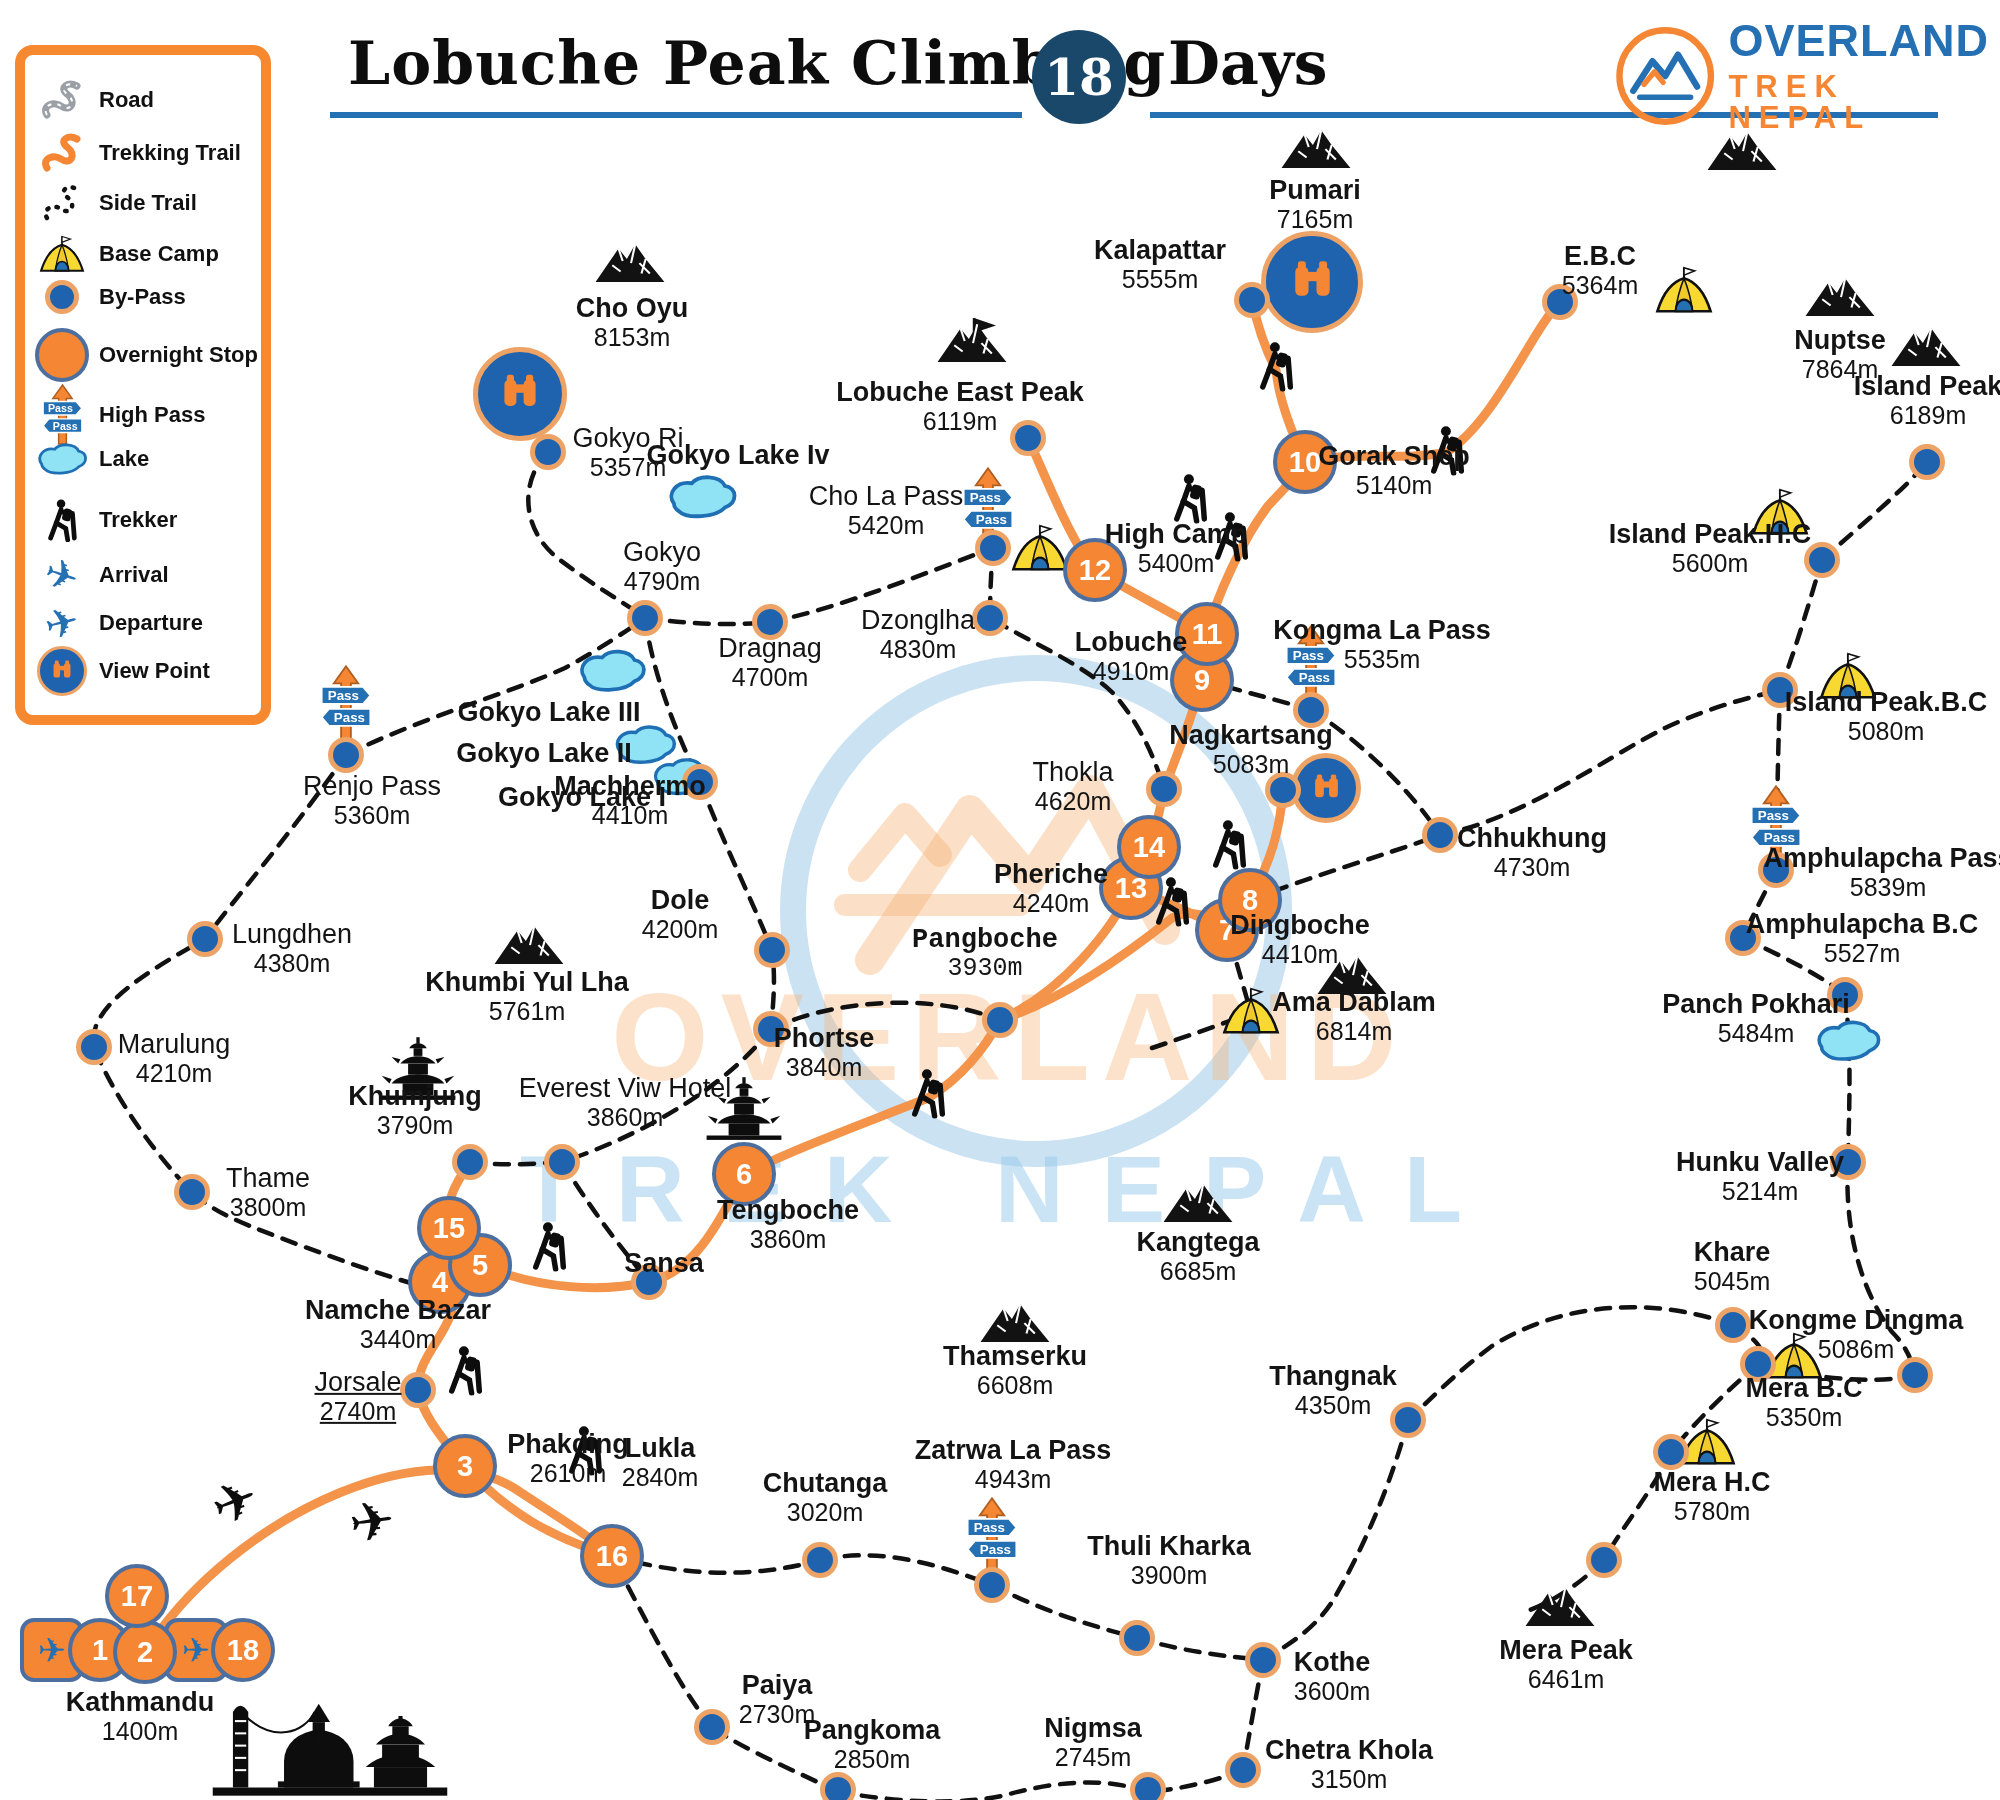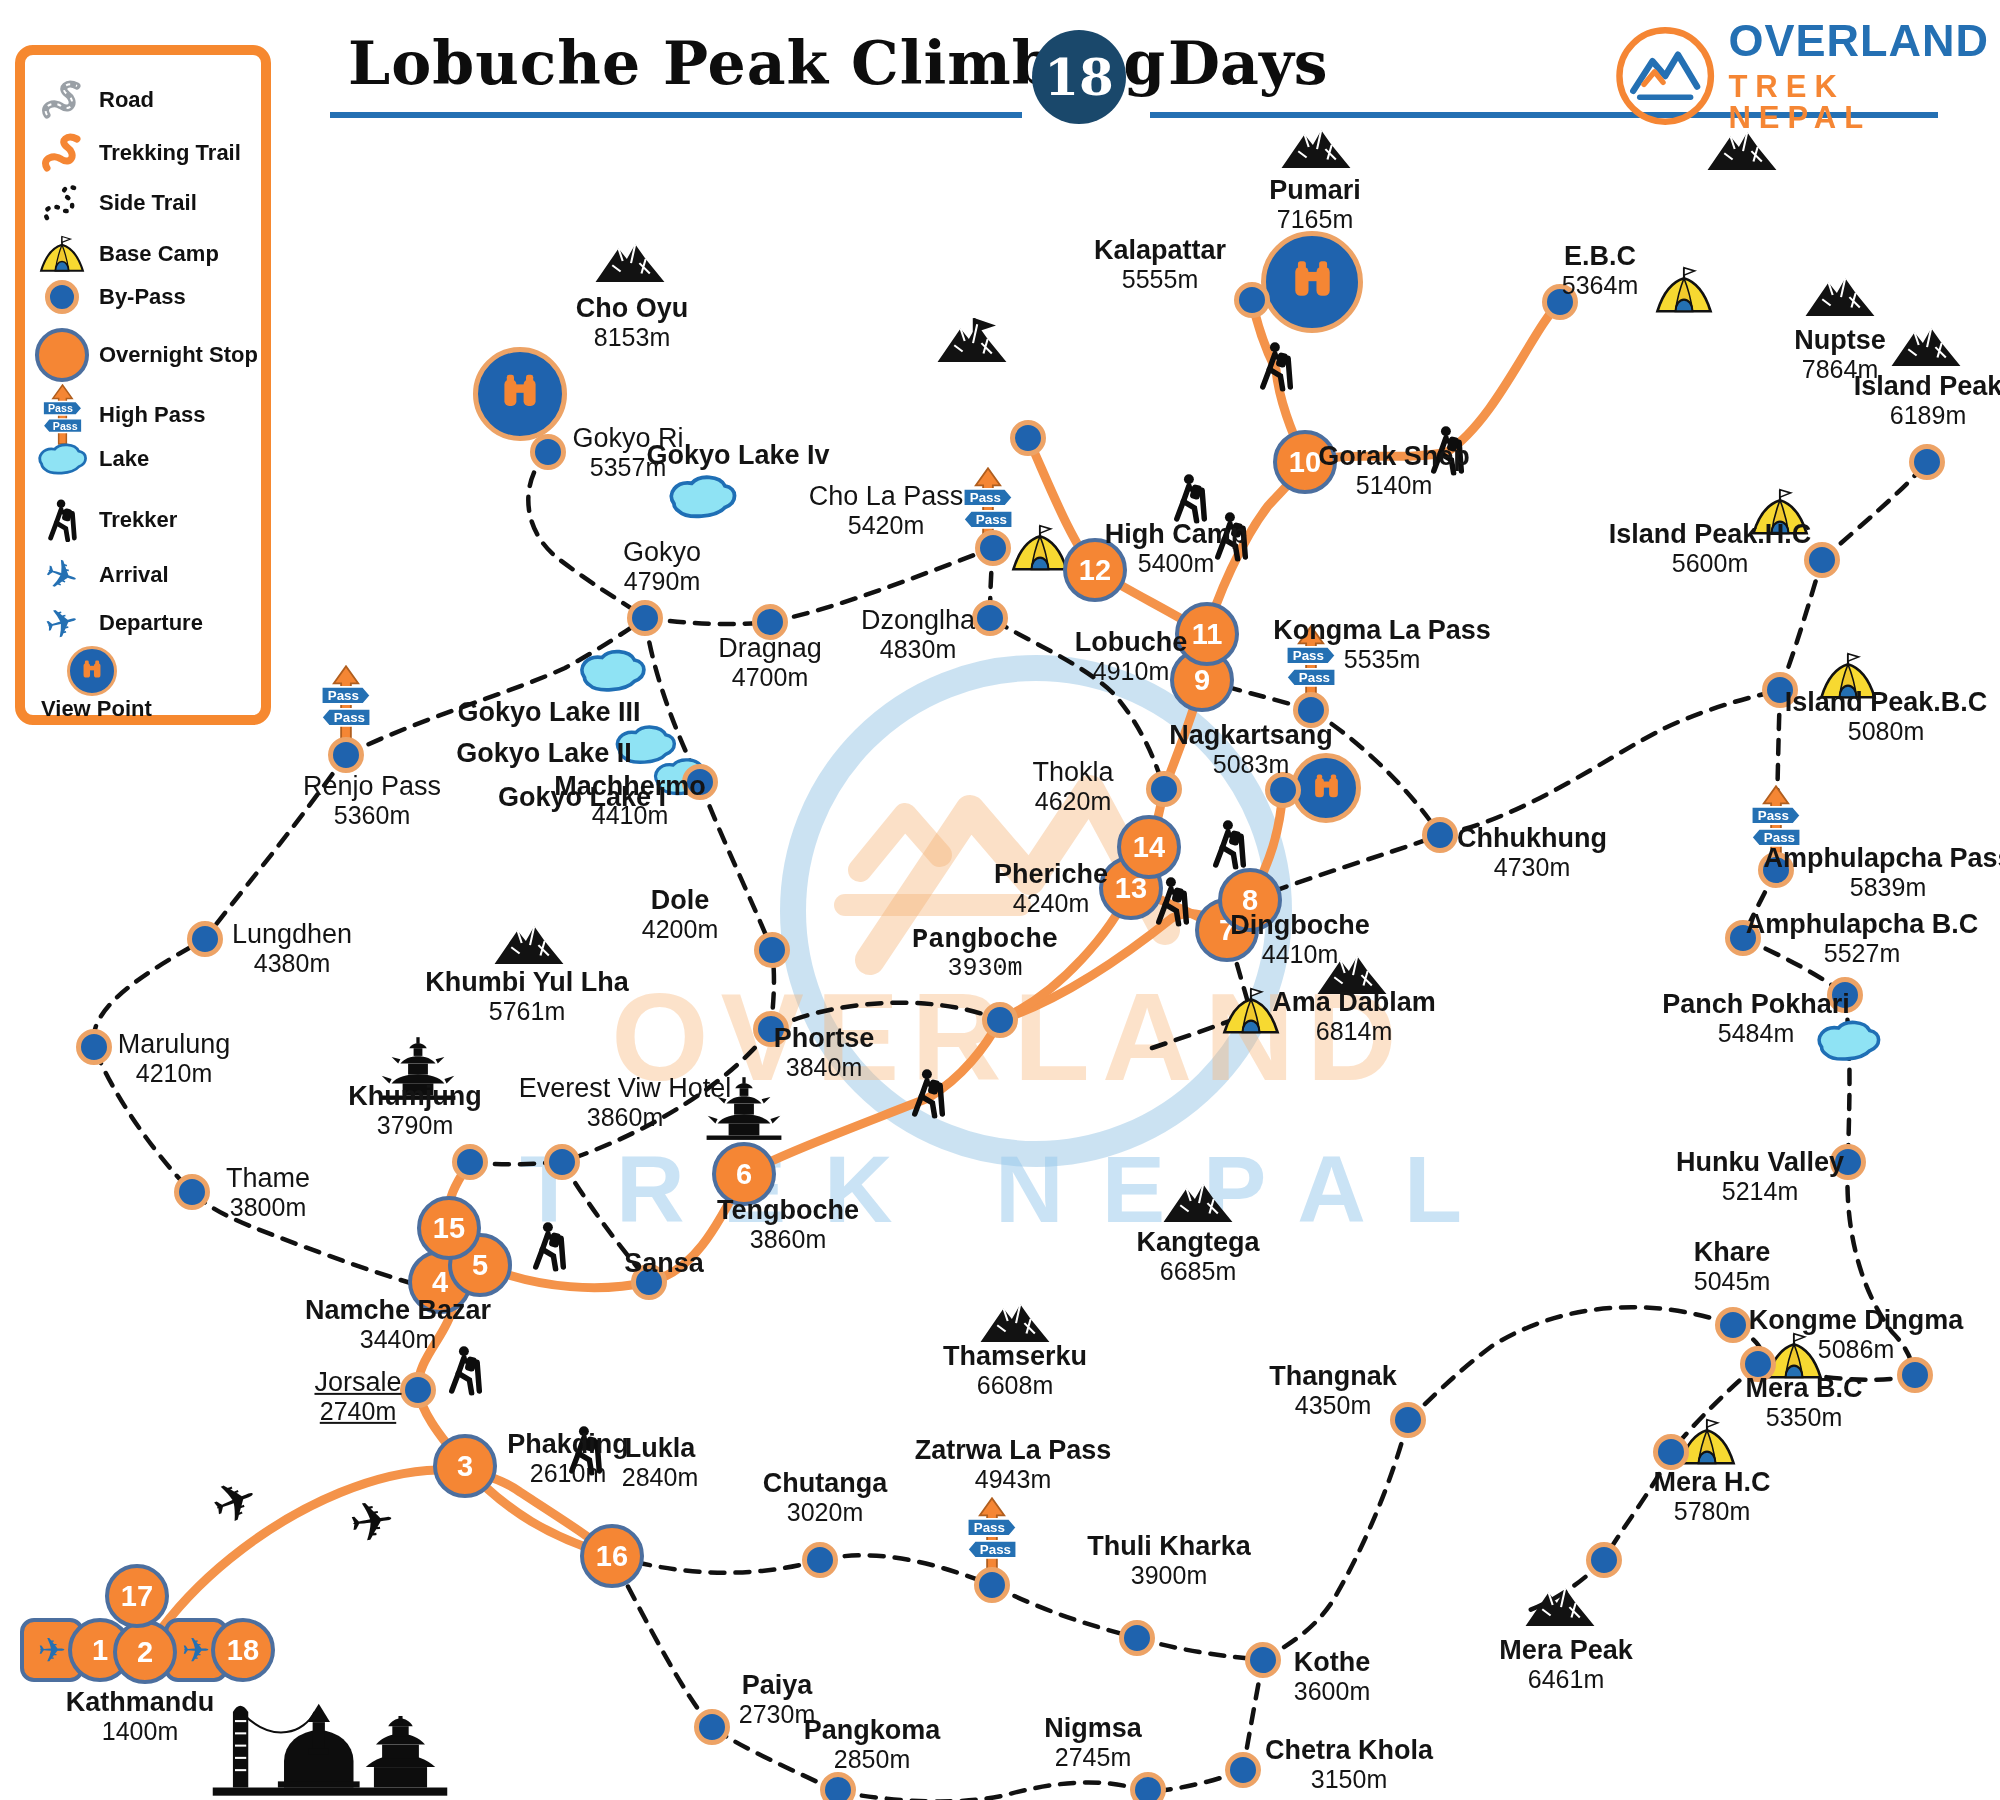--- a/index.html
+++ b/index.html
@@ -205,21 +205,21 @@
           <span style="font-size:40px;color:#2470B3;display:inline-block;transform:rotate(18deg)">✈</span>
         </div>
         <div class="tx">Arrival</div>
       </div>
       <div class="legend-item" style="left: 8px; top: 545px;">
         <div class="ic">
           <span style="font-size:40px;color:#2470B3;display:inline-block;transform:rotate(-14deg)">✈</span>
         </div>
         <div class="tx">Departure</div>
       </div>
-      <div class="legend-item" style="left: 8px; top: 591px; flex-direction: column;">
+      <div class="legend-item" style="left: 8px; top: 591px;">
         <div class="ic">
           <span style="display:inline-flex;width:44px;height:44px;border-radius:50%;background:#1F63AE;border:3px solid #EDA366;align-items:center;justify-content:center">
             <svg width="26" height="26" viewBox="0 0 40 40">
   <rect x="7" y="8" width="10" height="22" rx="4" fill="#F58634"></rect>
   <rect x="23" y="8" width="10" height="22" rx="4" fill="#F58634"></rect>
   <rect x="15" y="12" width="10" height="7" fill="#F58634"></rect>
   <rect x="9" y="4" width="6" height="6" rx="2" fill="#F58634"></rect>
               <rect x="25" y="4" width="6" height="6" rx="2" fill="#F58634"></rect>
             </svg>
           </span>
@@ -662,20 +662,24 @@
       <span class="el">7864m</span>
     </div>
     <div class="label" style="left: 1600px; top: 270px; position: absolute;">
       <span class="nm">E.B.C</span>
       <span class="el">5364m</span>
     </div>
     <div class="label" style="left: 1928px; top: 400px; position: absolute;">
       <span class="nm">Island Peak</span>
       <span class="el">6189m</span>
     </div>
+    <div class="label" style="left: 960px; top: 406px; position: absolute;">
+      <span class="nm">Lobuche East Peak</span>
+      <span class="el">6119m</span>
+    </div>
     <div class="label" style="left: 1176px; top: 548px; position: absolute;">
       <span class="nm">High Camp</span>
       <span class="el">5400m</span>
     </div>
     <div class="label" style="left: 1394px; top: 470px; position: absolute;">
       <span class="nm">Gorak Shep</span>
       <span class="el">5140m</span>
     </div>
     <div class="label" style="left: 738px; top: 455px; position: absolute;">
       <span class="nm">Gokyo Lake Iv</span>

